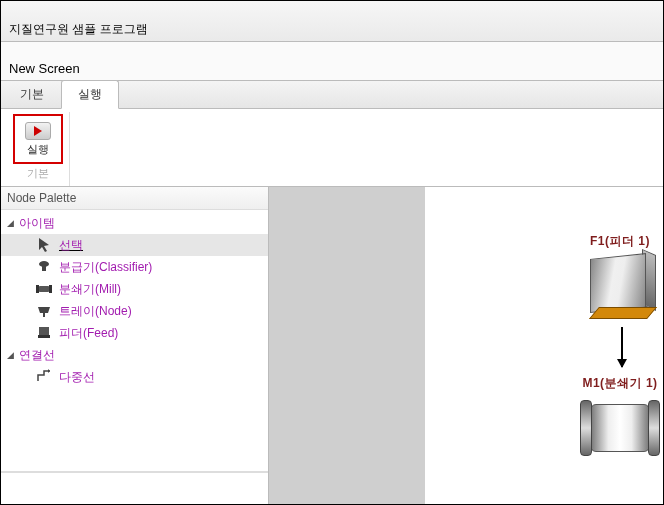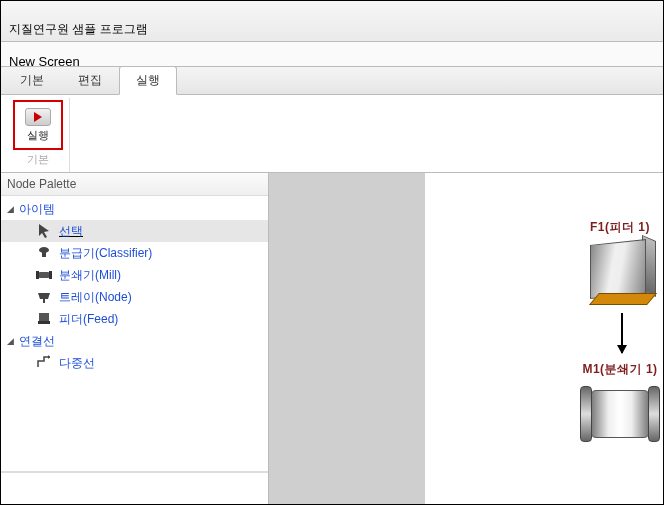--- a/index.html
+++ b/index.html
@@ -21,21 +21,21 @@
     height: 24px;
     background: linear-gradient(#f6f6f6, #eaeaea);
     border-bottom: 1px solid #bbb;
     padding: 20px 8px;
     font-size: 12px;
   }
   .subtitle {
     height: 24px;
     background: #fafafa;
     border-bottom: 1px solid #bbb;
-    padding: 12px 8px;
+    padding: 19px 8px;
     font-size: 13px;
   }
   .tabbar {
     height: 28px;
     background: linear-gradient(#f4f4f4, #e6e6e6);
     border-bottom: 1px solid #bbb;
     display: flex;
     align-items: flex-end;
     padding-left: 2px;
   }
@@ -141,21 +141,21 @@
     margin-right: 2px;
   }
   .node-icon {
     width: 18px;
     height: 16px;
     margin-right: 6px;
     display: flex;
     align-items: center;
     justify-content: center;
   }
-  .node-label { font-size: 12px; color: #1d4ed8; text-align: center; }
+  .node-label { font-size: 12px; color: #a21caf; text-align: center; }
   .palette-bottom { height: 32px; border-top: 1px solid #ddd; }
   .canvas {
     flex: 1;
     background: #cfcfcf;
     position: relative;
     overflow: hidden;
   }
   .paper {
     position: absolute;
     left: 156px; top: 0;
@@ -216,21 +216,20 @@
 <body>
 
 <div class="window">
 
   <div class="titlebar">지질연구원 샘플 프로그램</div>
 
   <div class="subtitle">New Screen</div>
 
   <div class="tabbar">
     <div class="tab">기본</div>
-    <div class="tab">편집</div>
     <div class="tab active">실행</div>
   </div>
 
   <div class="ribbon">
     <div class="ribbon-group">
       <div class="ribbon-btn">
         <div class="play-icon">
           <div class="play-tri"></div>
         </div>
         <div class="ribbon-btn-label">실행</div>

